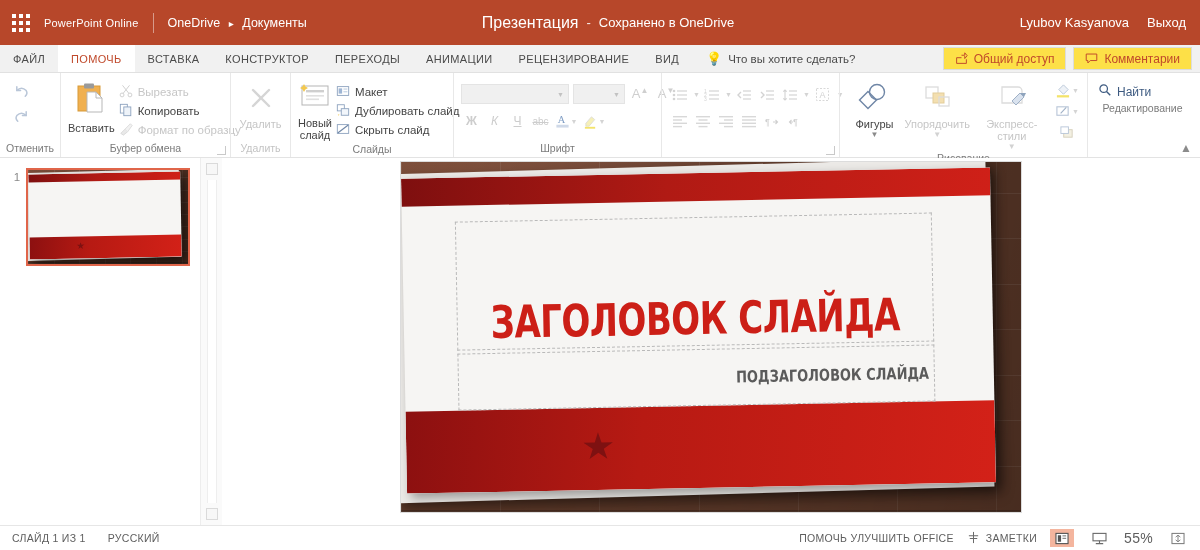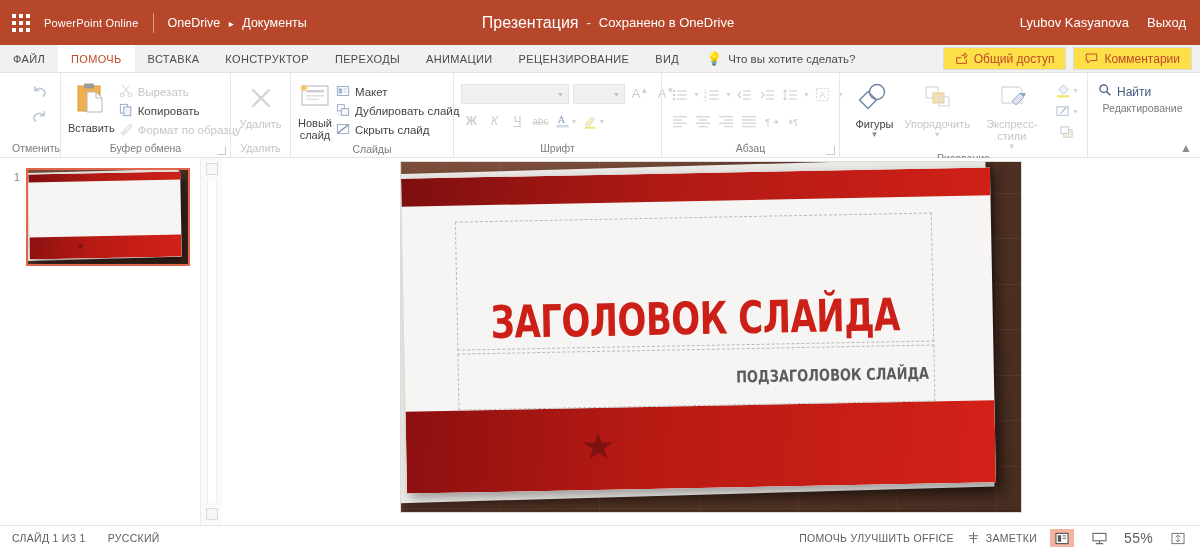--- a/index.html
+++ b/index.html
@@ -376,21 +376,21 @@
               <path d="M1.5 2.5 h13 v8 h-8 l-3 3 v-3 h-2 z" fill="none" stroke="#c0492b" stroke-width="1.2"></path>
             </svg>
         </span>
         <span>Комментарии</span>
       </div>
     </div>
   </div>
 
   <div class="ribbon">
 
-    <div class="rgroup" style="width:60px;align-items:flex-end;">
+    <div class="rgroup" style="width:60px;">
       <div class="gbody" style="padding:0;">
         <div class="urcol">
           <div class="uricon">
             <svg width="17" height="15" viewBox="0 0 18 16">
                 <path d="M4 7 Q9 2 14 7 Q16 10 13 13" fill="none" stroke="#b9c6d8" stroke-width="1.6" stroke-linecap="round"></path>
                 <path d="M4 7 L4 3 M4 7 L8 7" fill="none" stroke="#b9c6d8" stroke-width="1.6" stroke-linecap="round"></path>
               </svg>
           </div>
           <div class="uricon">
             <svg width="17" height="15" viewBox="0 0 18 16">
@@ -652,21 +652,20 @@
               </svg>
           </div>
           <div class="pbtn">
             <svg width="16" height="14" viewBox="0 0 16 14">
                 <text x="6" y="11" font-size="9" fill="#cfcfcf" font-family="Liberation Sans, sans-serif">¶</text>
                 <path d="M6 8 L2 8 M4.5 6 L2.5 8 L4.5 10" fill="none" stroke="#cfcfcf" stroke-width="1.1"></path>
               </svg>
           </div>
         </div>
       </div>
-      <div class="gtitle">Абзац</div>
       <div class="dialog-launcher"></div>
     </div>
 
     <div class="rgroup" style="width:248px;">
       <div class="gbody" style="padding-top:4px;">
         <div class="bigbtn" style="width:56px;">
           <span>
             <svg width="34" height="28" viewBox="0 0 34 28">
                 <circle cx="20" cy="9" r="7.5" fill="none" stroke="#6f86a6" stroke-width="1.4"></circle>
                 <rect x="5" y="11" width="12" height="12" transform="rotate(-45 11 17)" fill="none" stroke="#6f86a6" stroke-width="1.4"></rect>

